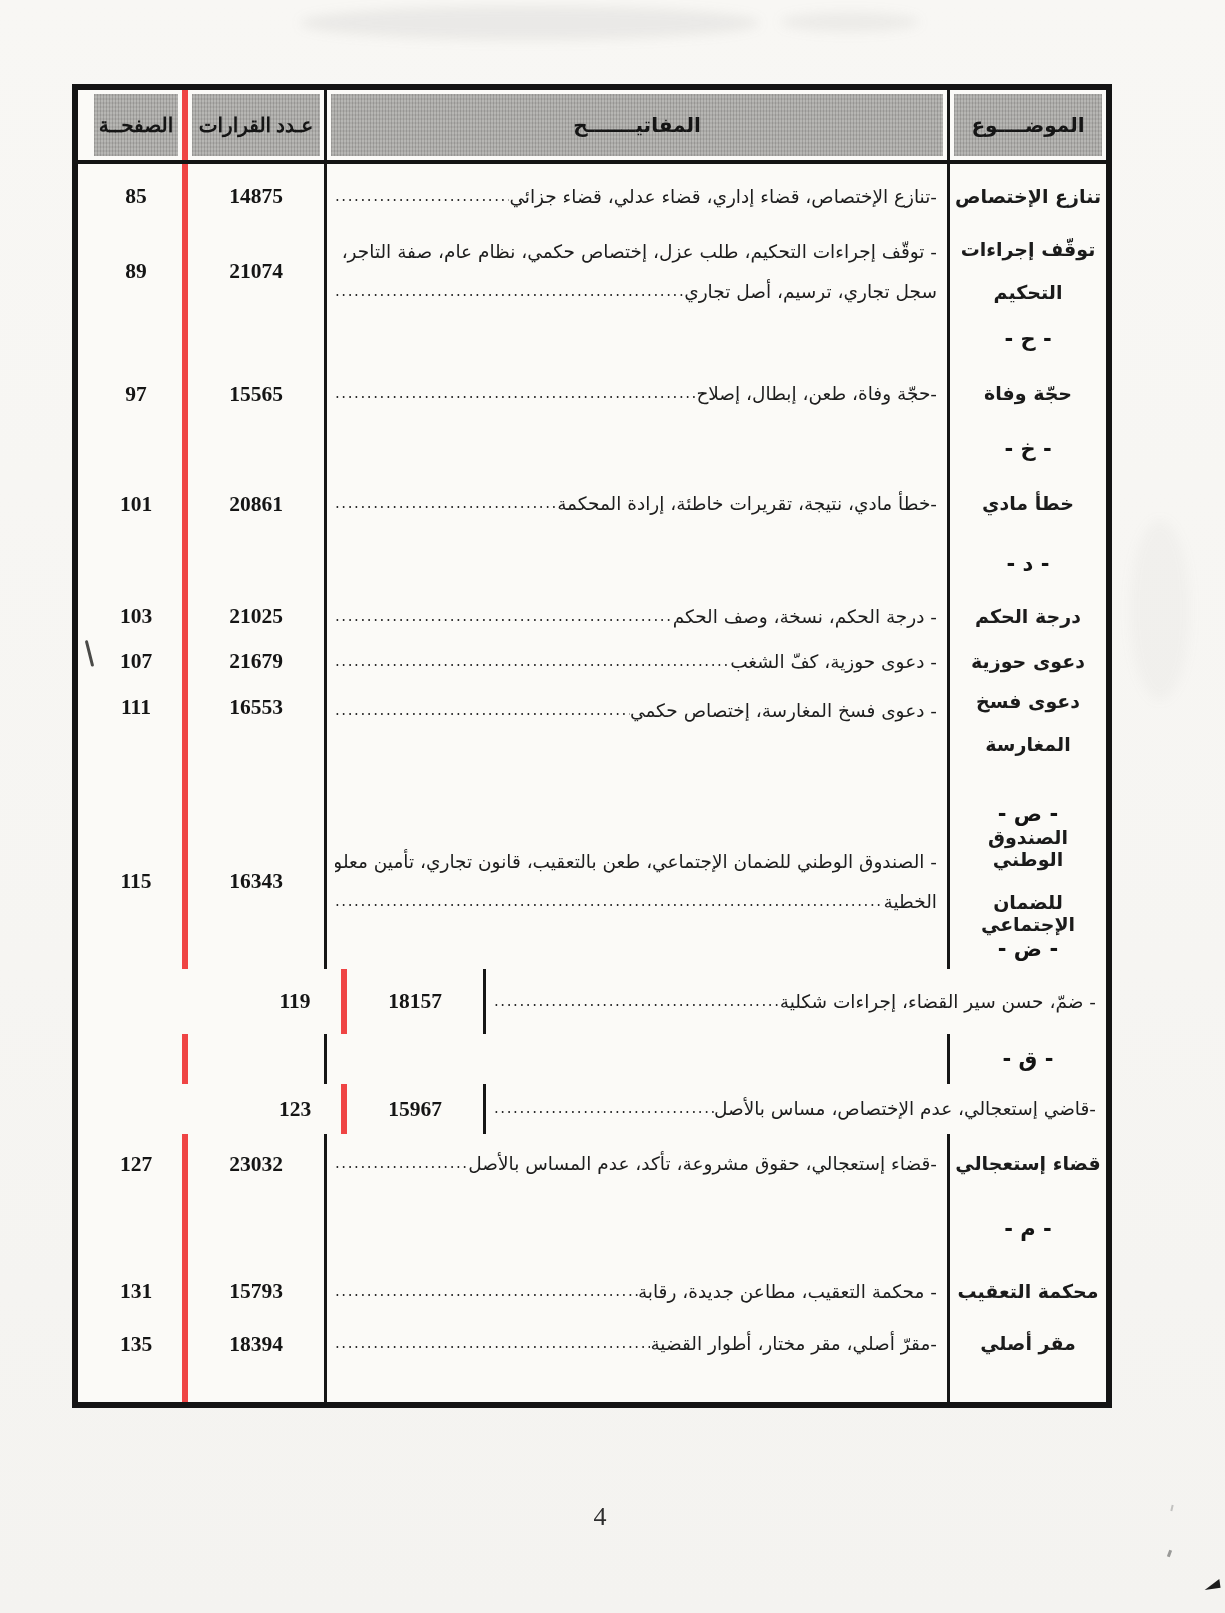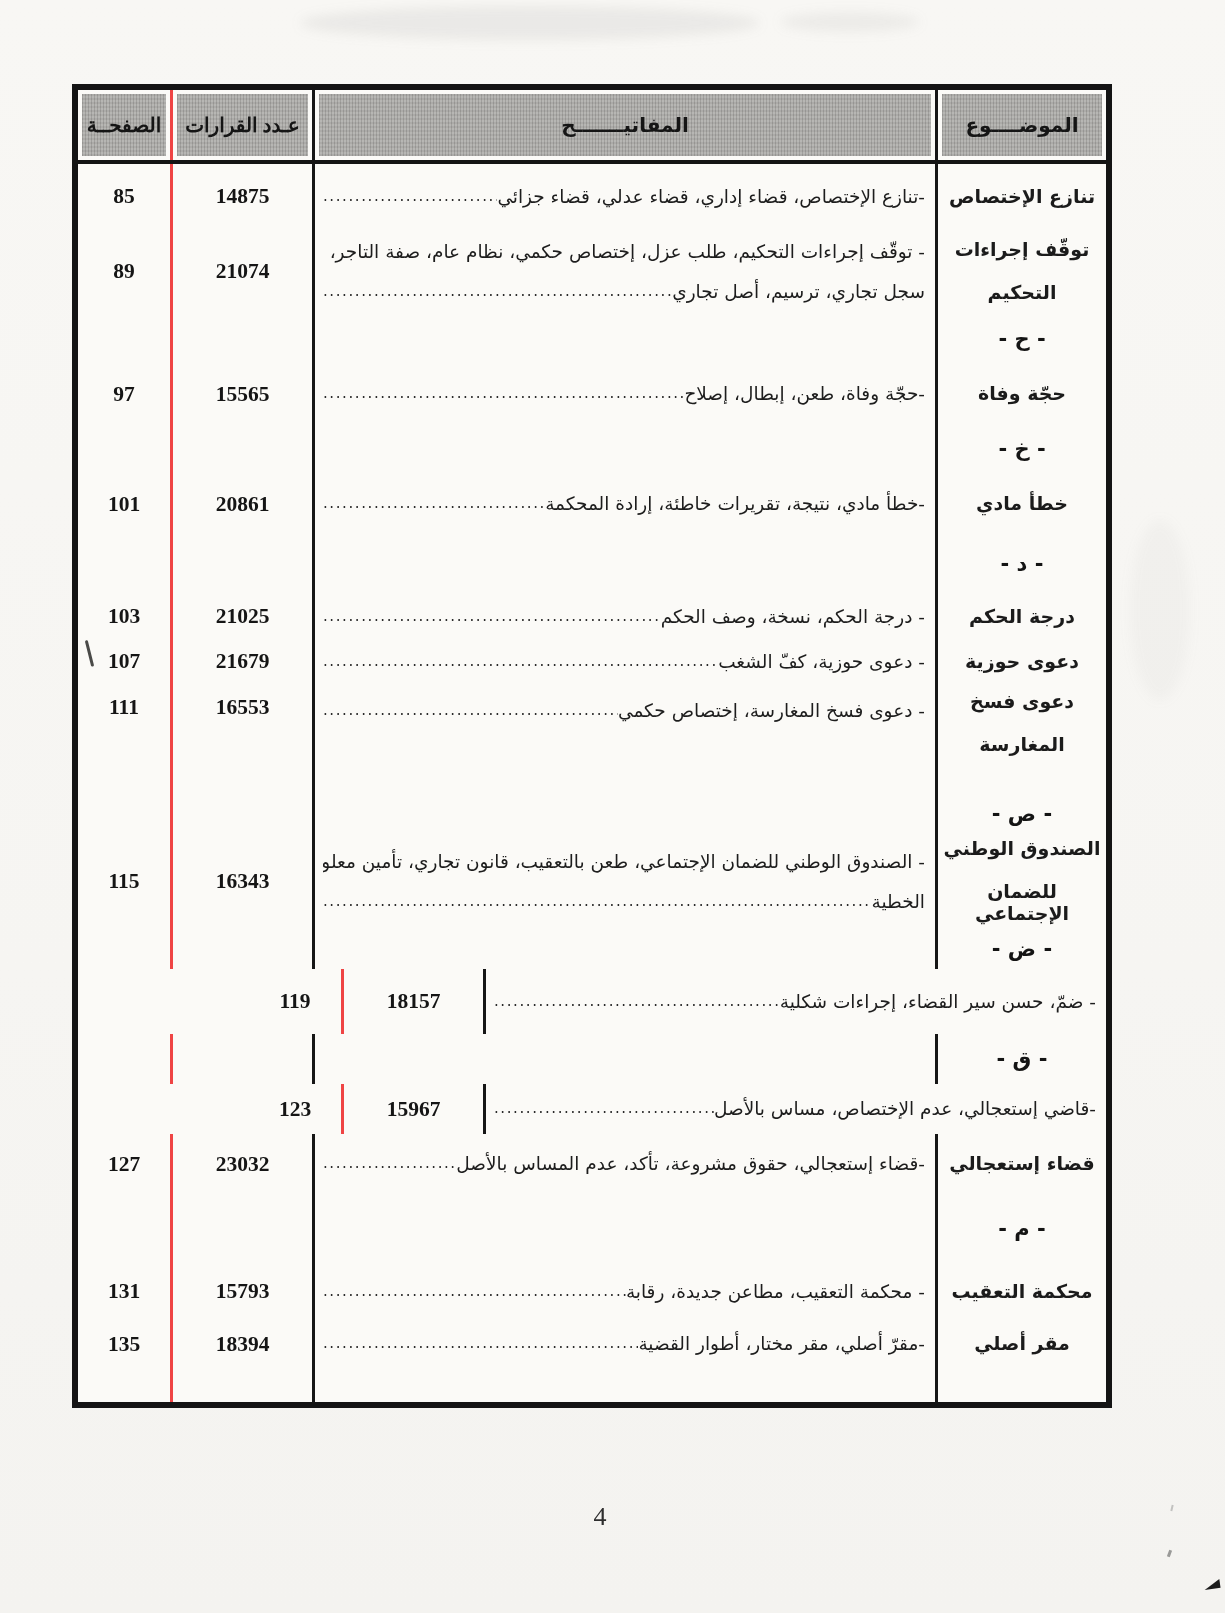--- a/index.html
+++ b/index.html
@@ -36,23 +36,23 @@
   
   .toc-table{
     position:absolute;left:72px;top:84px;
     width:1040px;height:1324px;
     border:6px solid #141414;
     box-sizing:border-box;
     background:#fbfaf7;
   }
   .trow{display:flex;direction:rtl;box-sizing:border-box;}
   .cell{box-sizing:border-box;flex:0 0 auto;}
-  .c-subject{width:171px;border-left:3px solid #161616;}
+  .c-subject{width:159px;border-left:3px solid #161616;}
   .c-keys{width:623px;border-left:3px solid #161616;}
-  .c-decisions{width:142px;border-left:3px solid #ef4444;}
+  .c-decisions{width:142px;border-left:6px solid #ef4444;}
   .c-page{width:92px;}
   
   .header-row{height:74px;border-bottom:4px solid #141414;}
   .header-row .cell{padding:4px;}
   .header-fill{
     width:100%;height:100%;
     background:
       repeating-linear-gradient(90deg, rgba(0,0,0,.10) 0 1px, rgba(255,255,255,.06) 1px 3px),
       repeating-linear-gradient(0deg, rgba(0,0,0,.05) 0 2px, rgba(255,255,255,.04) 2px 4px),
       #b0afac;

